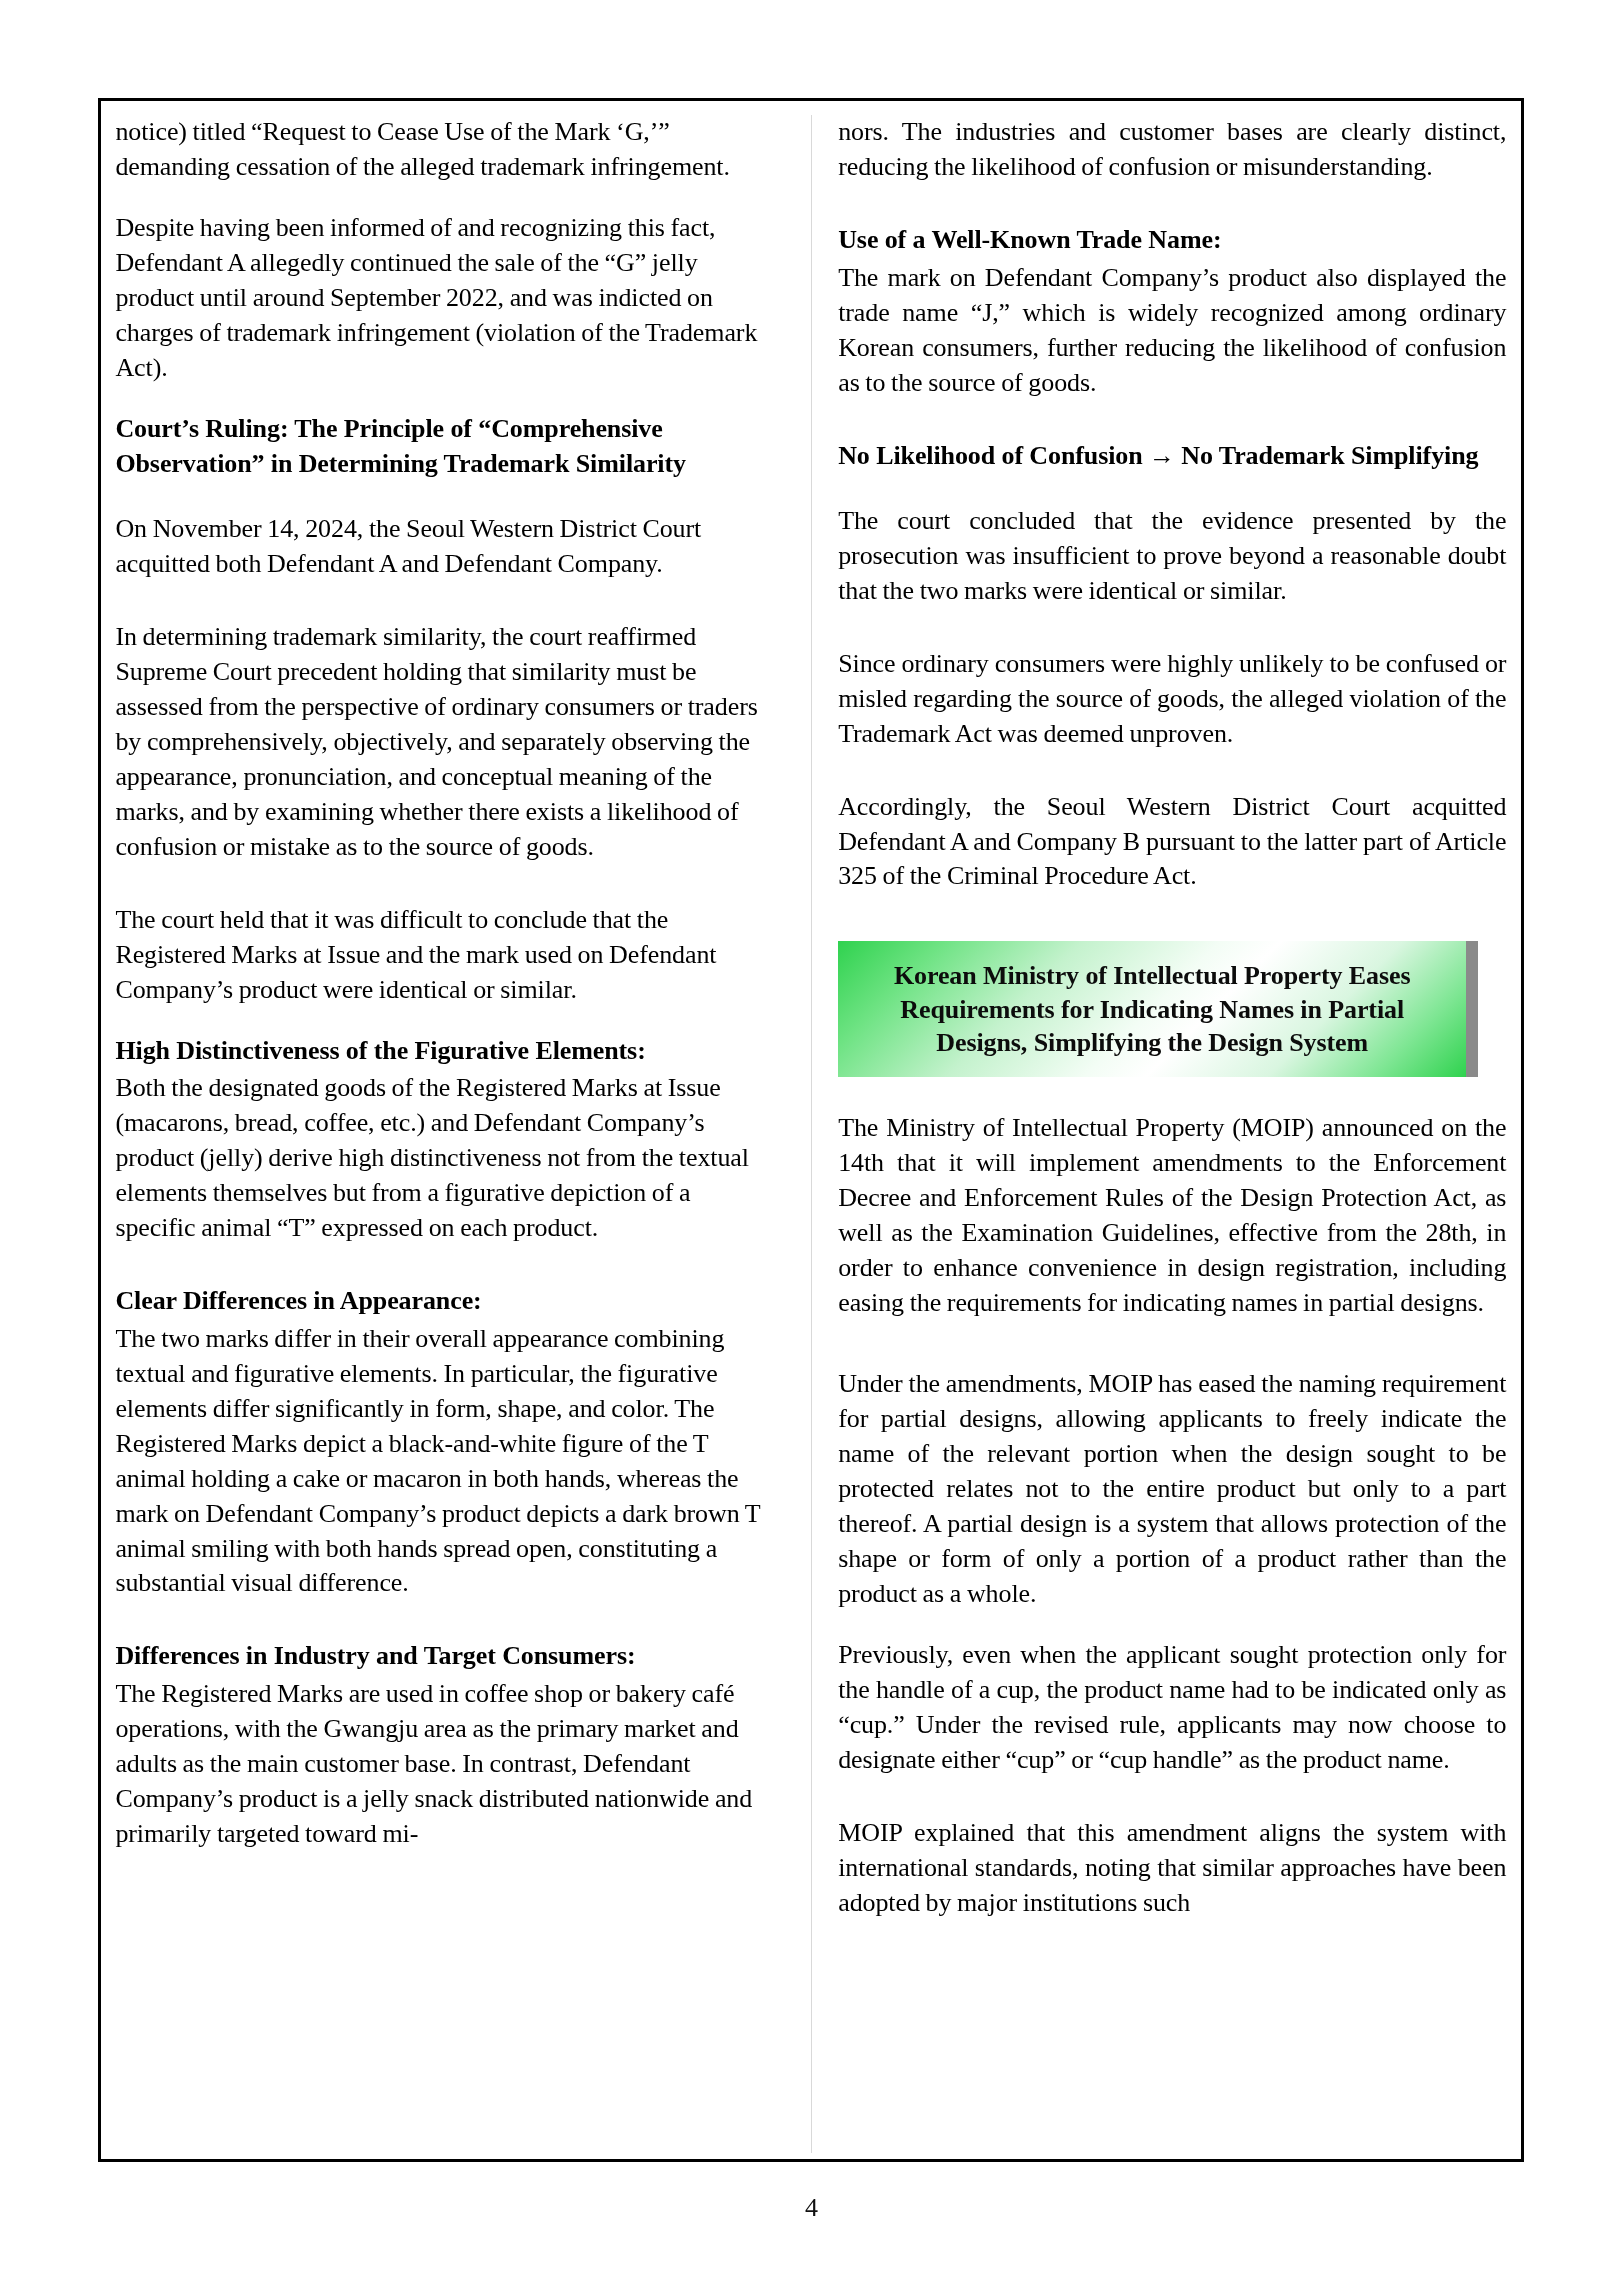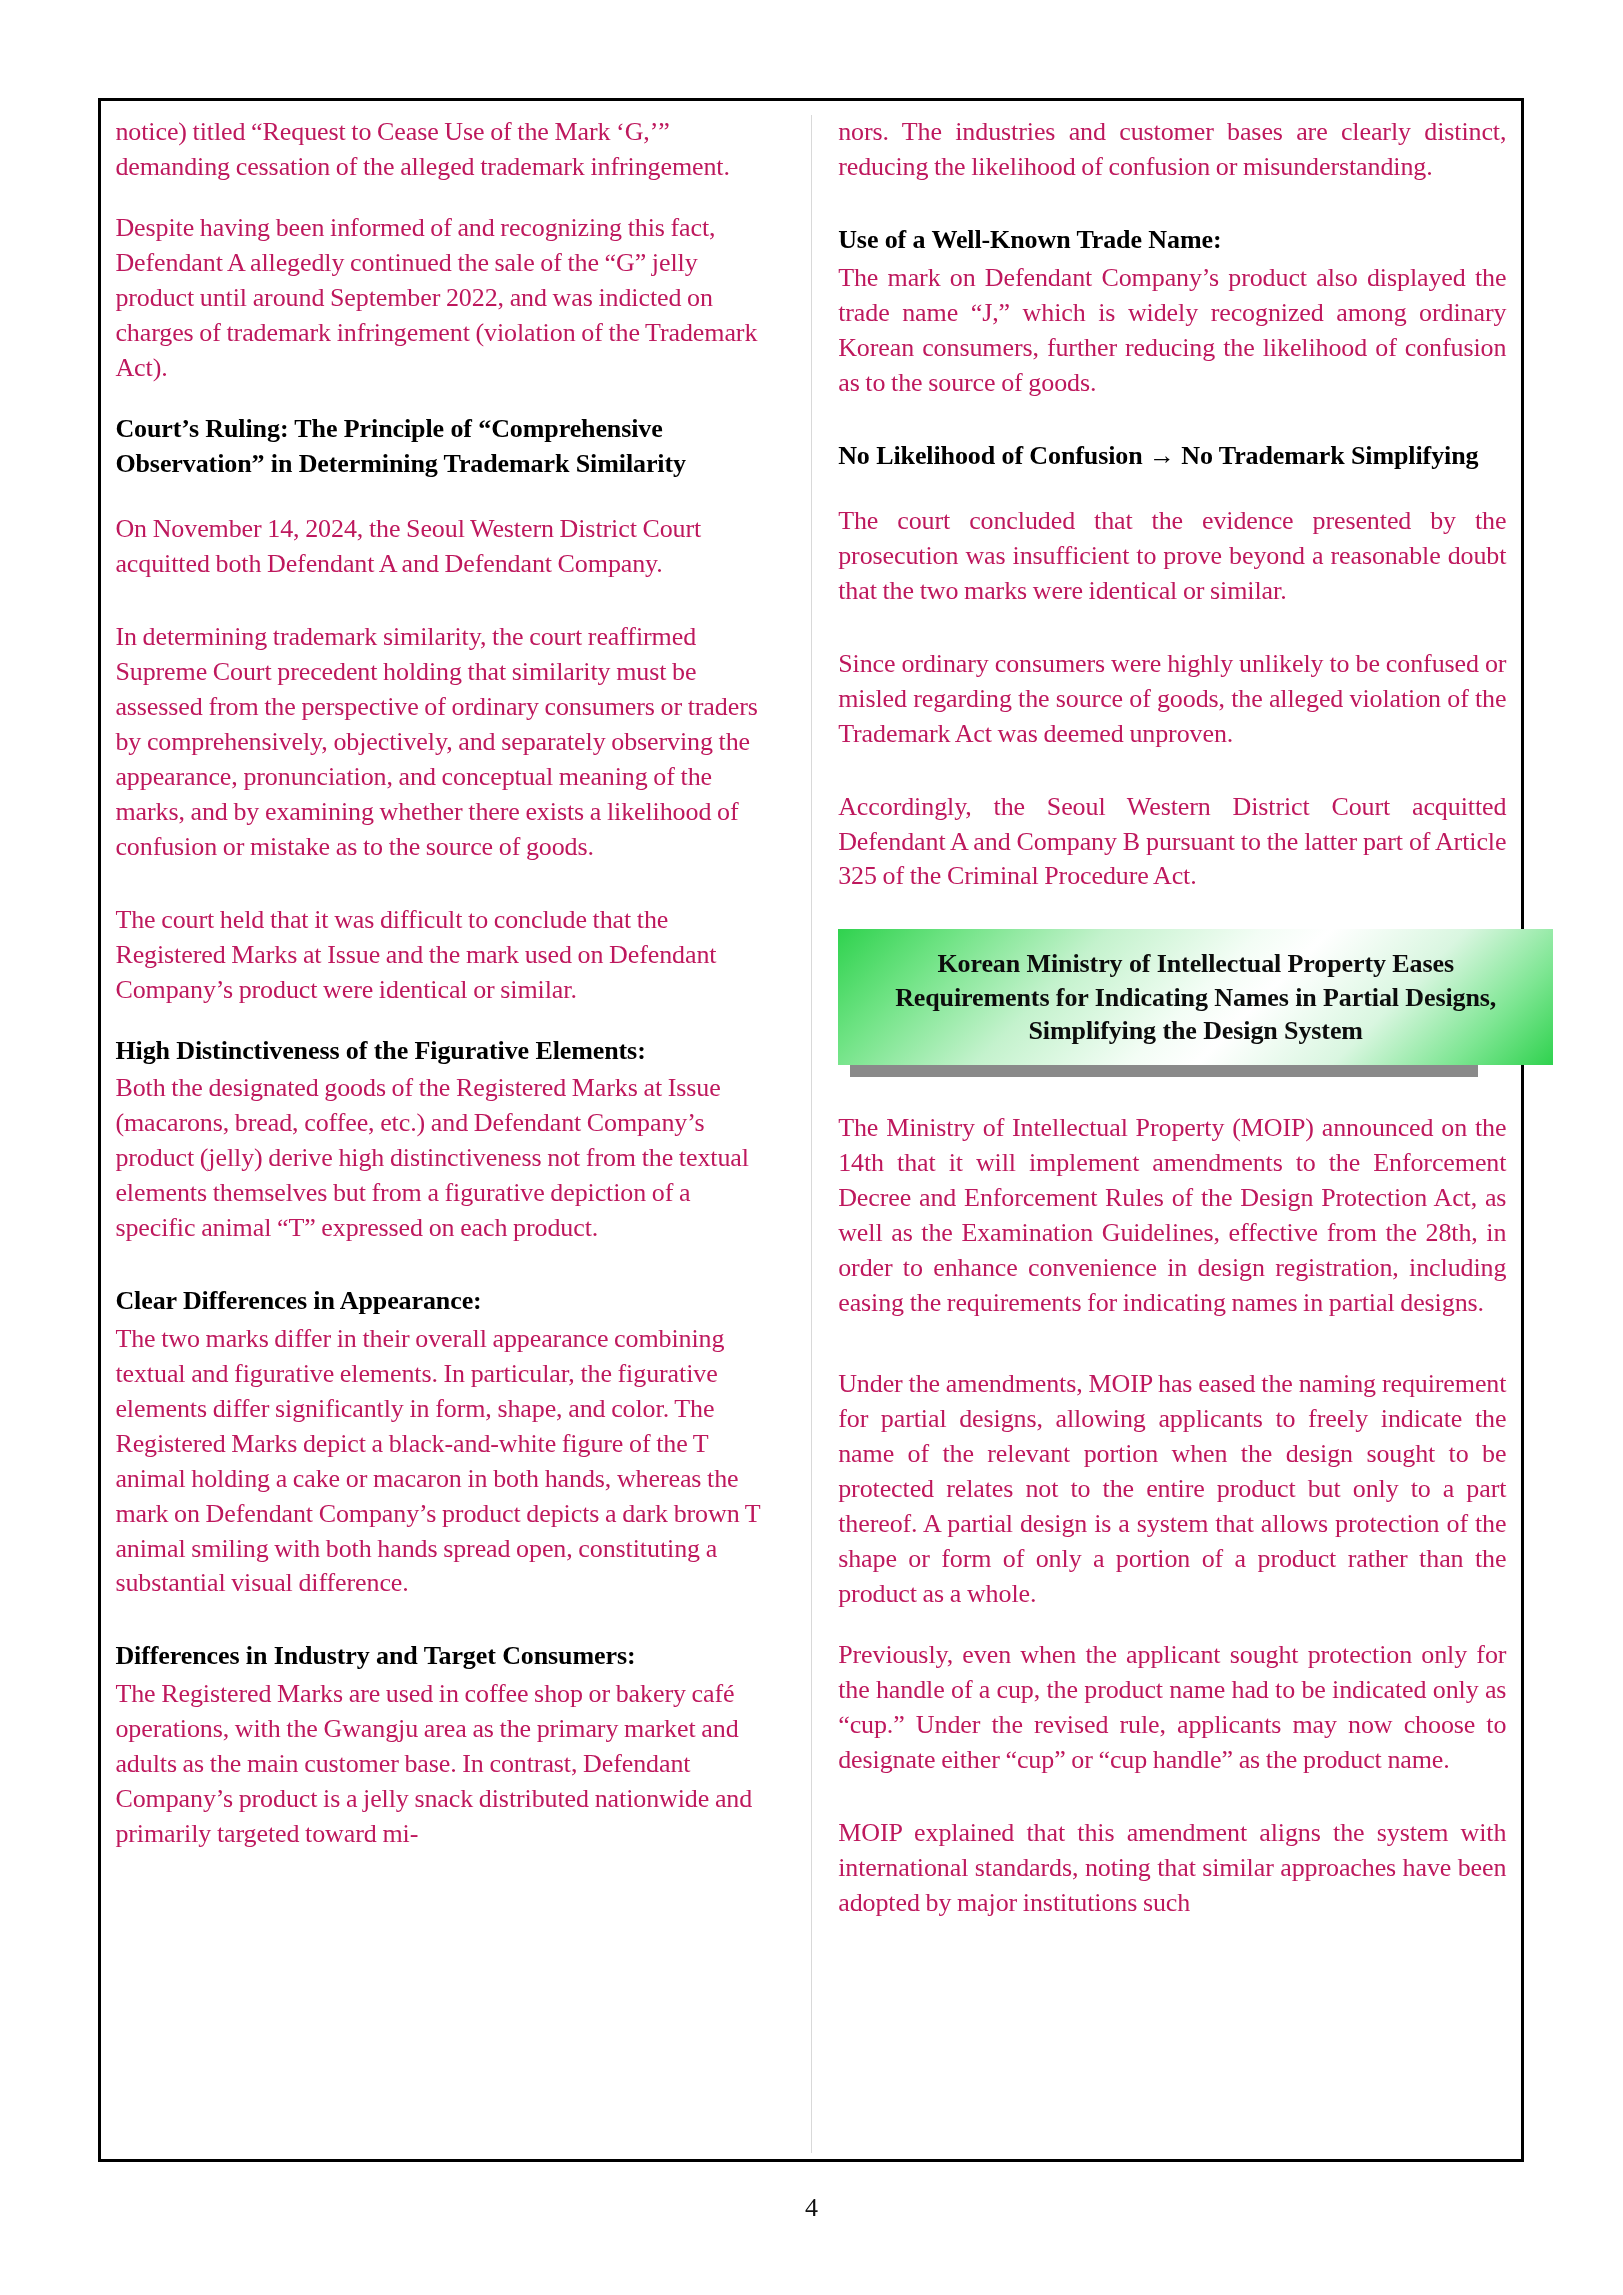--- a/index.html
+++ b/index.html
@@ -79,21 +79,21 @@
 
   
   p.body-text {
     margin: 0 0 26px 0;
     font-size: 26px;
     line-height: 1.345;
     letter-spacing: -0.1px;
     font-family: "Liberation Serif", "DejaVu Serif", serif;
     font-stretch: condensed;
     transform-origin: left top;
-    color: #be185d;
+    color: #000000;
     -webkit-hyphens: none;
     hyphens: none;
     word-spacing: -0.7px;
   }
 
   p.body-text.gap-lg {
     margin-bottom: 38px;
   }
 
   p.body-text.gap-xl {
@@ -127,22 +127,22 @@
     left: 11.8px;
     top: 11.8px;
     width: 628px;
     height: 136px;
     background: #8a8a8a;
   }
 
   .banner {
     position: absolute;
     left: 0;
-    top: 0;
-    width: 715px;
+    top: 12px;
+    width: 628px;
     height: 136px;
     background:
       linear-gradient(135deg,
         #2fd24e 0%,
         #6fe384 14%,
         #c4f2cd 32%,
         #f3fdf5 50%,
         #ffffff 58%,
         #d9f6e0 74%,
         #7ee693 88%,

